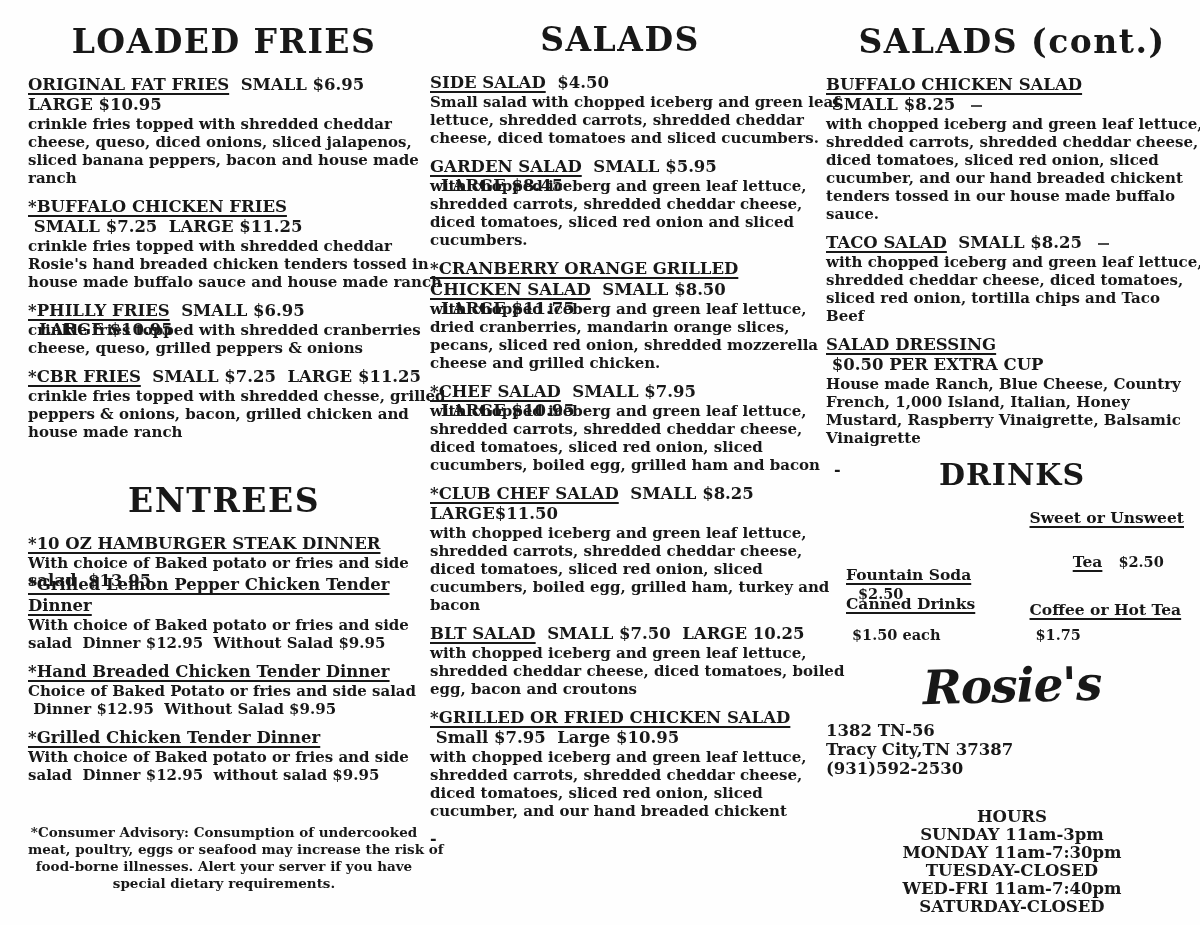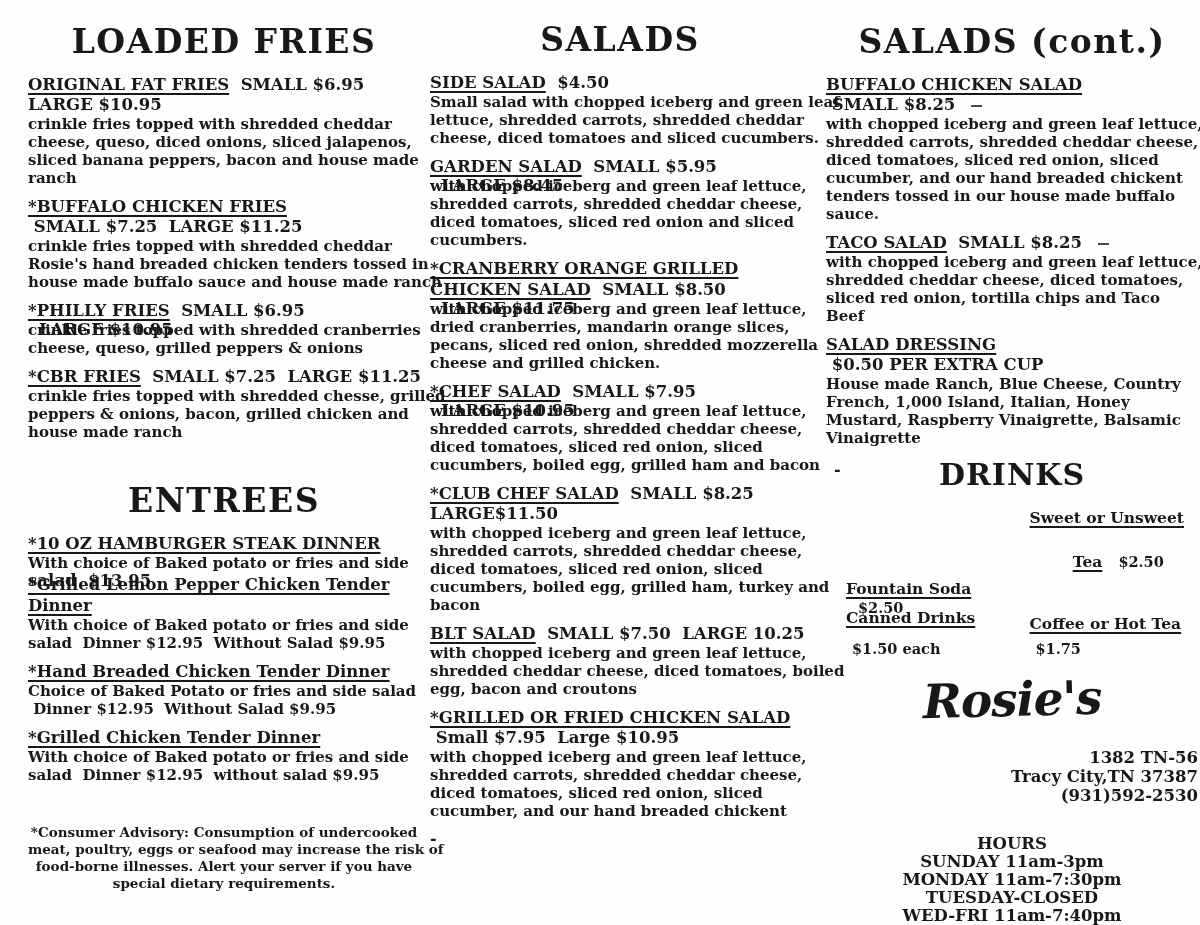--- a/index.html
+++ b/index.html
@@ -43,28 +43,28 @@
     font-size:15.5px;line-height:20px;white-space:pre;
     text-decoration:underline;text-decoration-thickness:2px;text-underline-offset:3px;
   }
   .drink-overlap{position:relative;height:32px;margin-top:3px;}
   .price-behind{position:absolute;left:12px;top:-3px;font-size:14.5px;}
   .label-over{position:absolute;left:0;top:6px;}
   .drink-price{font-size:14.5px;line-height:18px;margin-top:6px;padding-left:6px;white-space:pre;}
   .tea-line{font-size:15.5px;line-height:20px;margin-top:4px;white-space:pre;}
   .tea-line .u{text-decoration:underline;text-decoration-thickness:2px;text-underline-offset:3px;}
   .tea-price{font-size:14.5px;margin-left:16px;}
-  .coffee-label{margin-top:22px;}
+  .coffee-label{margin-top:8px;}
 
   
   .logo{
     font-size:47px;line-height:52px;text-align:center;margin-top:16px;
     font-style:italic;letter-spacing:-1px;transform:rotate(-1.5deg);
   }
-  .address{ text-align:right;margin-top:22px; }
+  .address{ text-align:left;margin-top:9px; }
   .address-line{font-size:16.5px;line-height:19px;white-space:pre;}
   .hours{ text-align:center;margin-top:30px; }
   .hours-line{font-size:16.5px;line-height:18px;white-space:pre;}
   .services{text-align:center;font-size:17px;margin-top:12px;letter-spacing:0.5px;white-space:pre;}
 </style>
 </head>
 <body>
 
 <div class="col" id="col1">
     <div class="section-title">LOADED FRIES</div>

